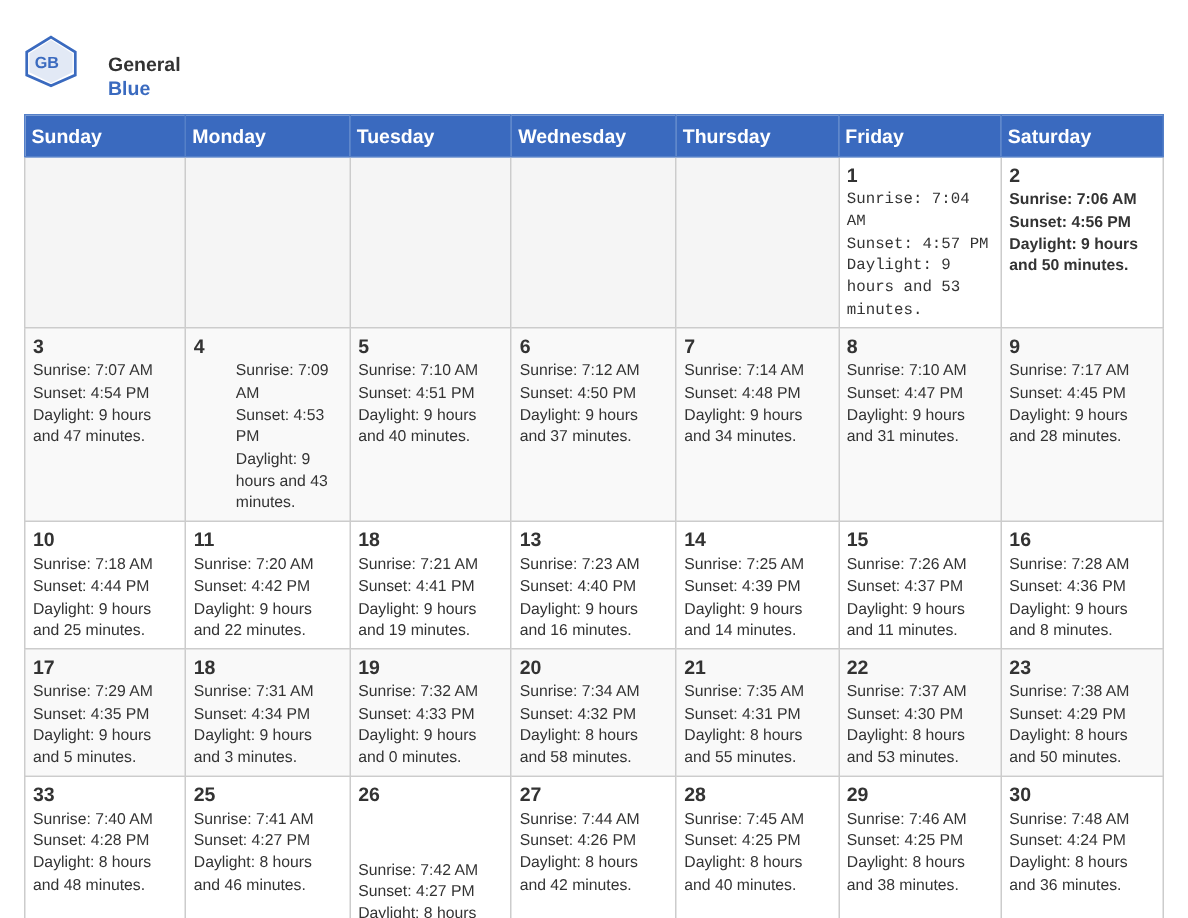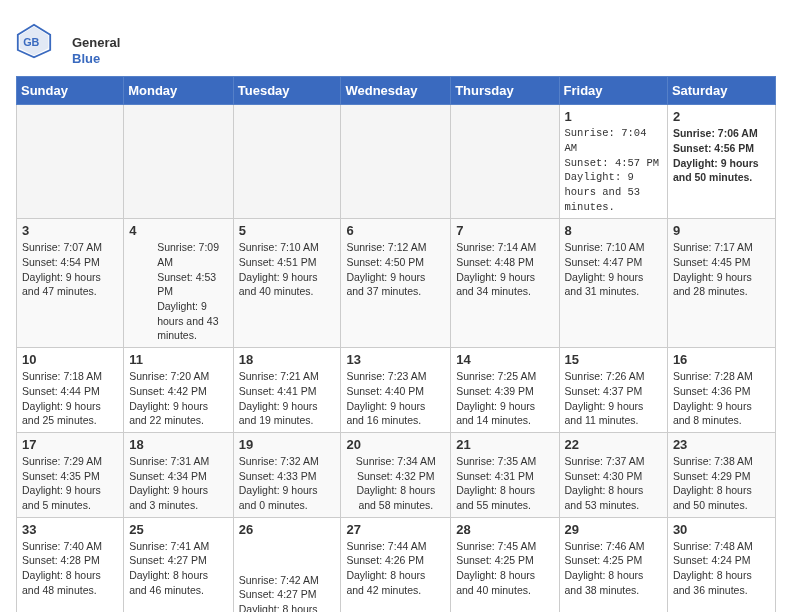--- a/index.html
+++ b/index.html
@@ -238,21 +238,21 @@
 Daylight: 9 hours and 3 minutes.</div>
         </td>
         <td>
           <span class="day-number">19</span>
           <div class="day-detail" style="white-space: pre-line;">Sunrise: 7:32 AM
 Sunset: 4:33 PM
 Daylight: 9 hours and 0 minutes.</div>
         </td>
         <td>
           <span class="day-number">20</span>
-          <div class="day-detail" style="white-space: pre-line; text-align: center;">Sunrise: 7:34 AM
+          <div class="day-detail" style="white-space: pre-line;">Sunrise: 7:34 AM
 Sunset: 4:32 PM
 Daylight: 8 hours and 58 minutes.</div>
         </td>
         <td>
           <span class="day-number">21</span>
           <div class="day-detail" style="white-space: pre-line;">Sunrise: 7:35 AM
 Sunset: 4:31 PM
 Daylight: 8 hours and 55 minutes.</div>
         </td>
         <td>

